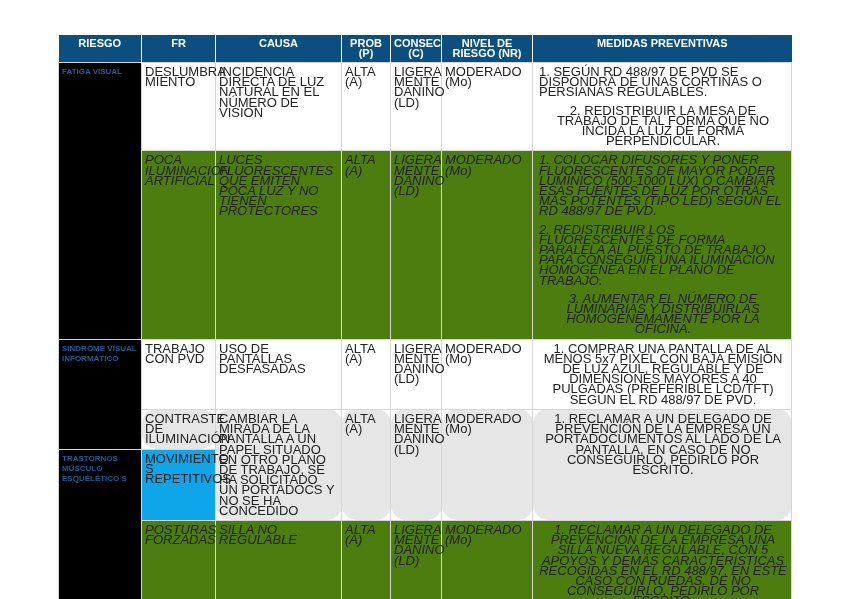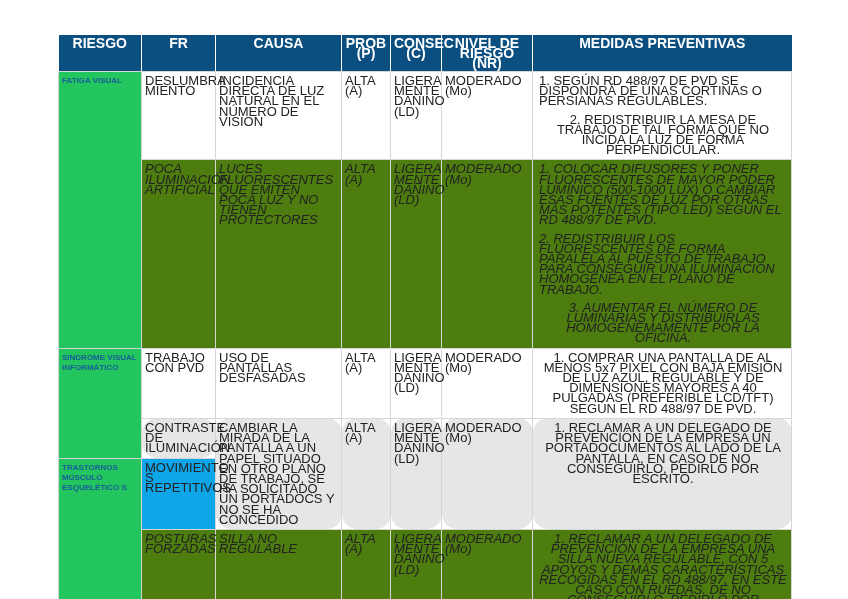--- a/index.html
+++ b/index.html
@@ -1,26 +1,26 @@
 <!DOCTYPE html>
 <html><head>
 <meta charset="utf-8">
 <style>
   html, body { margin:0; padding:0; background:#ffffff; }
   body { width:848px; height:599px; position:relative; overflow:hidden;
          font-family:"Liberation Sans", sans-serif; }
   table { position:absolute; left:58px; top:35px; border-collapse:collapse;
           table-layout:fixed; width:733px; }
-  th { background:#0b4f80; color:#ffffff; font-size:14px; font-weight:bold;
+  th { background:#0b4f80; color:#ffffff; font-size:11px; font-weight:bold;
        vertical-align:top; padding:3px 3px 3px 3px;
        line-height:10px; border-left:1px solid #ffffff; height:21px; }
   th:first-child { border-left:none; }
   td { font-size:13px; color:#222; vertical-align:top; line-height:10.2px;
        padding:4px 4px 4px 3px; border:1px solid #d6d6d6; }
-  td.risk { color:#1a5d97; font-weight:bold; background:#22c55e; font-size:8px; }
+  td.risk { color:#1a5d97; font-weight:bold; background:#000000; font-size:8px; }
   tr.white td.c { background:#ffffff; }
   tr.grey td.c { background:#4d7c0f;font-style:italic; }
   td.grey { background:#e6e6e6;border-radius:15px; }
   td.white { background:#0ea5e9; }
   .para { margin:0 0 8px 3px; }
   .para:last-child { margin-bottom:0;text-align:center; }
 </style>
 </head>
 <body>
 

